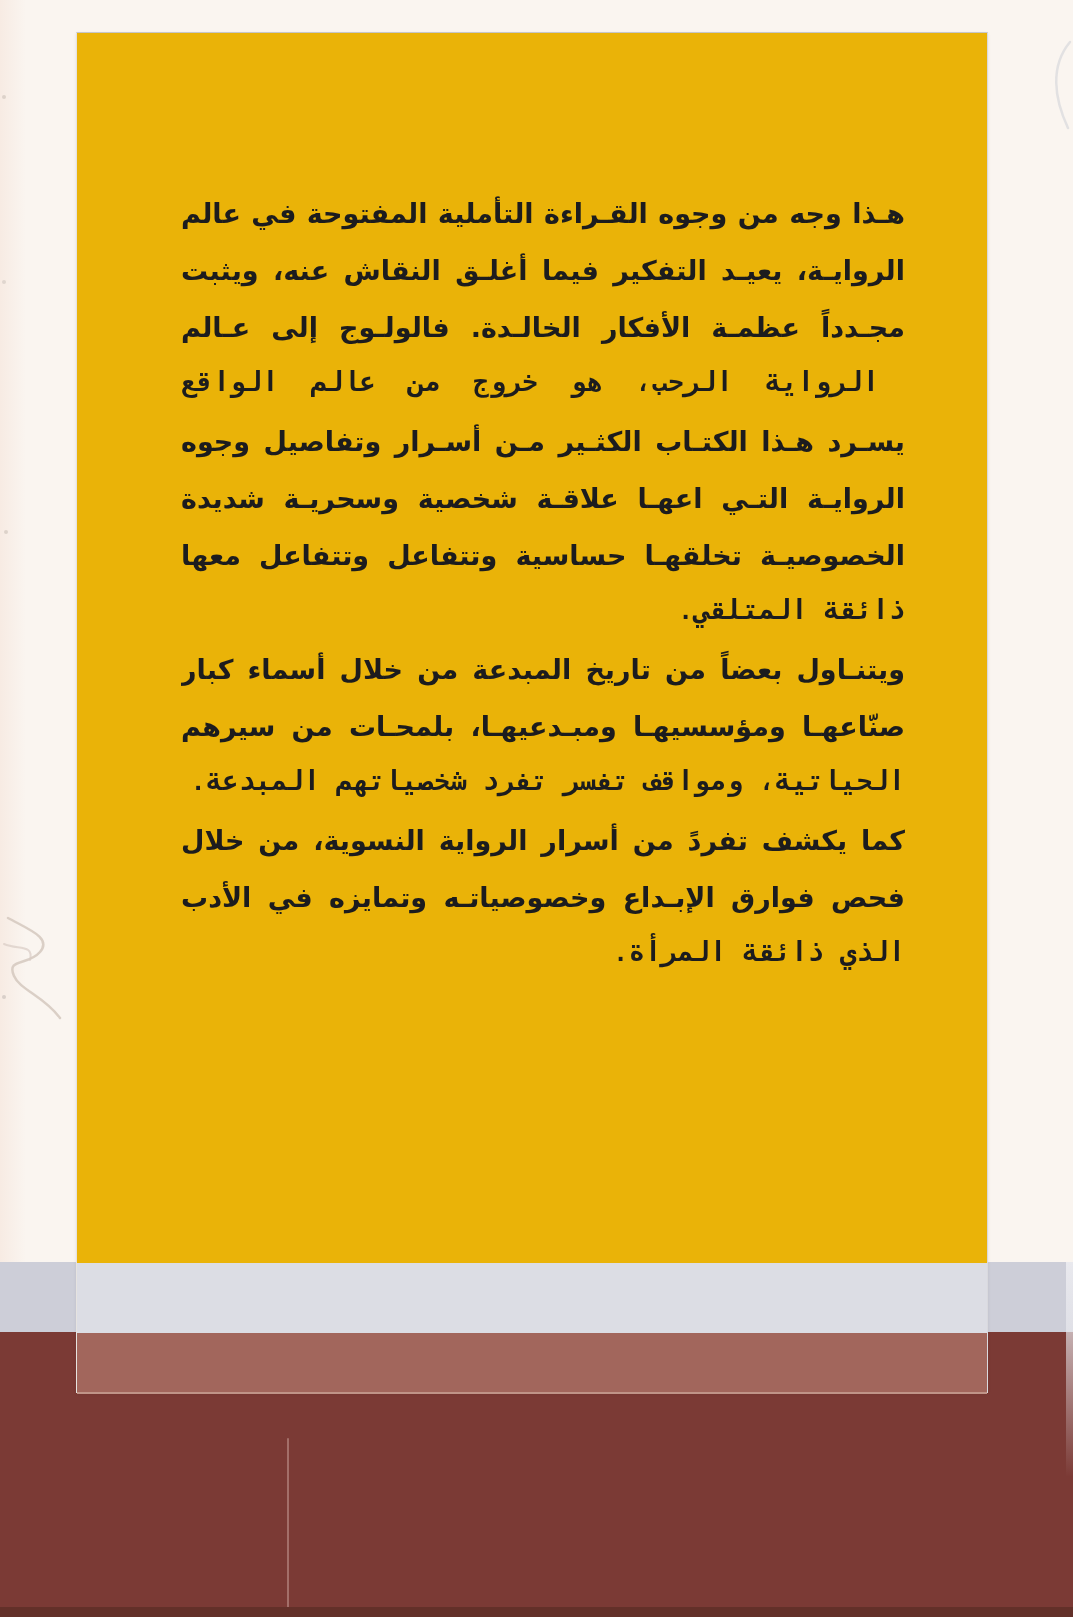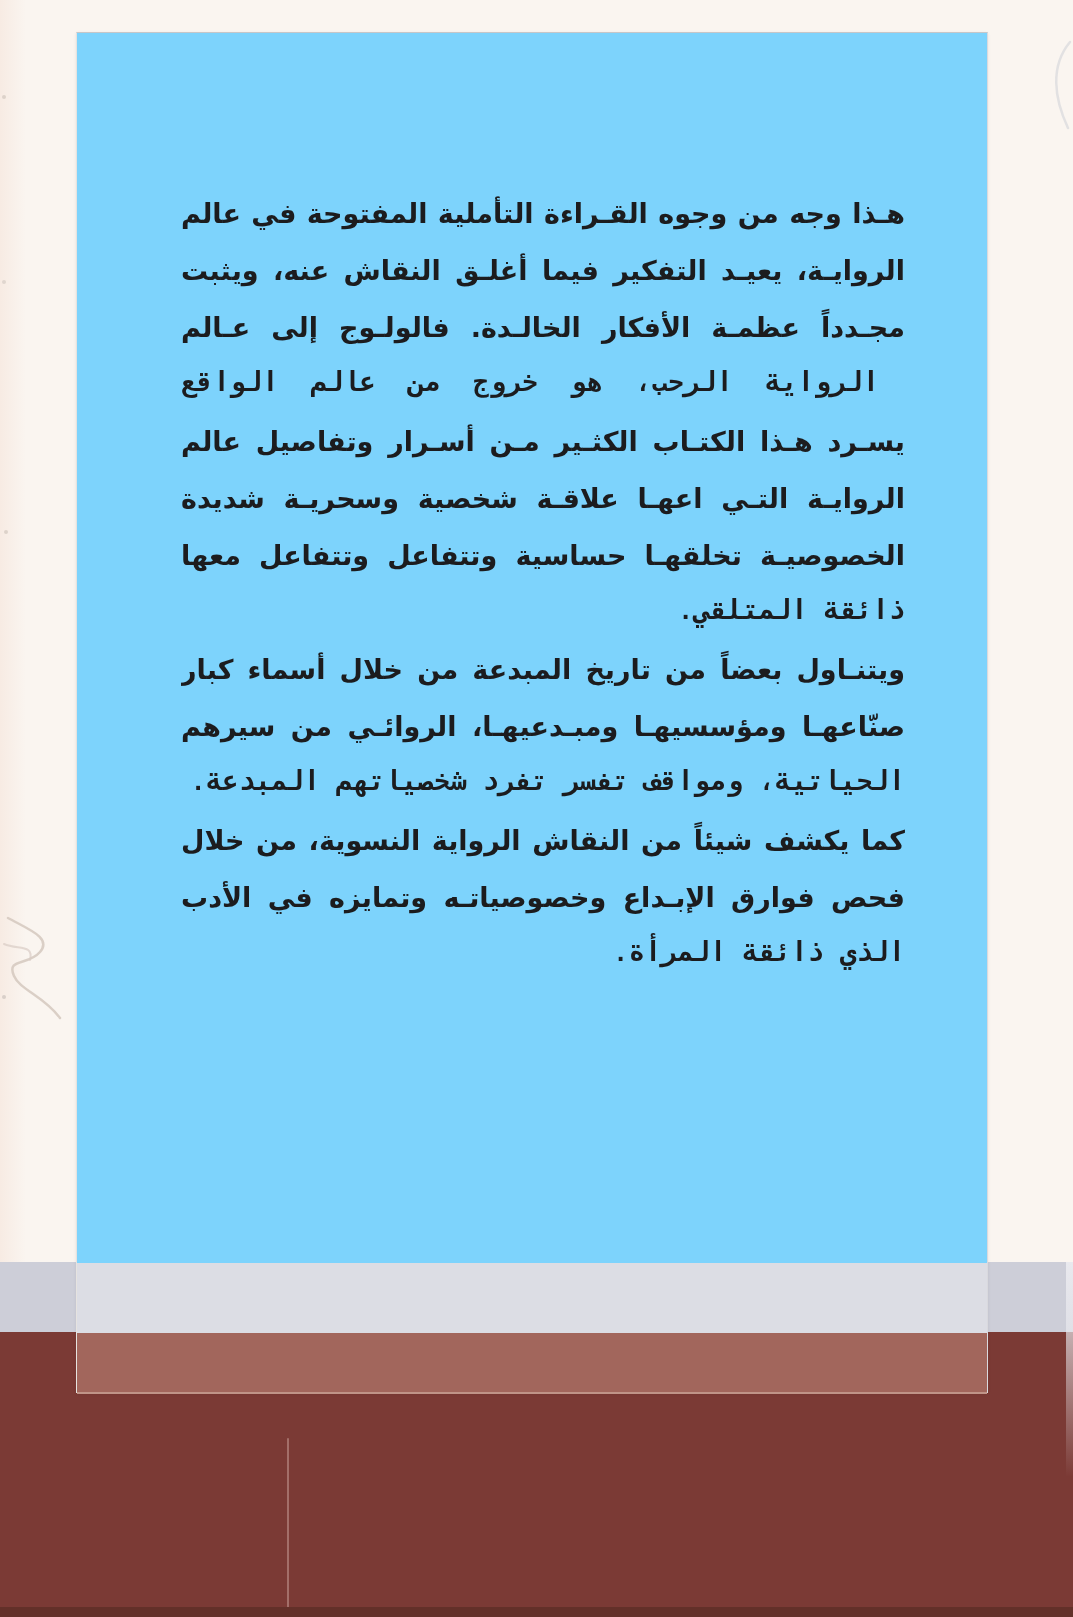--- a/index.html
+++ b/index.html
@@ -52,21 +52,21 @@
     right: 0; top: 1262px;
     width: 7px; height: 215px;
     background: linear-gradient(to bottom, #e9e9ee, rgba(233,233,238,0));
   }
 
   
   .page {
     position: absolute;
     left: 76px; top: 32px;
     width: 912px; height: 1361px;
-    background: #7dd3fc;
+    background: #eab308;
     border-top: 1px solid #c6c6c8;
     border-left: 1px solid #e6e3e0;
     border-right: 1px solid #d9d9de;
     box-shadow: 0 1px 3px rgba(0,0,0,0.08);
     box-sizing: border-box;
   }
   .page-band-segment {
     position: absolute;
     left: 0; top: 1230px;
     width: 100%; height: 70px;
@@ -158,32 +158,32 @@
   <div class="text-block">
 
     <div class="paragraph">
       <div class="text-line">هـذا وجه من وجوه القـراءة التأملية المفتوحة في عالم</div>
       <div class="text-line">الروايـة، يعيـد التفكير فيما أغلـق النقاش عنه، ويثبت</div>
       <div class="text-line">مجـدداً عظمـة الأفكار الخالـدة.  فالولـوج إلى عـالم</div>
       <div class="text-line end indent">الرواية الرحب، هو خروج من عالم الواقع الضيق.</div>
     </div>
 
     <div class="paragraph">
-      <div class="text-line">يسـرد هـذا الكتـاب الكثـير مـن أسـرار وتفاصيل عالم</div>
+      <div class="text-line">يسـرد هـذا الكتـاب الكثـير مـن أسـرار وتفاصيل وجوه</div>
       <div class="text-line">الروايـة التـي اعهـا علاقـة شخصية وسحريـة شديدة</div>
       <div class="text-line">الخصوصيـة تخلقهـا حساسية وتتفاعل وتتفاعل معها</div>
       <div class="text-line end">ذائقة المتلقي.</div>
     </div>
 
     <div class="paragraph">
       <div class="text-line">ويتنـاول بعضاً من تاريخ المبدعة من خلال أسماء كبار</div>
-      <div class="text-line">صنّاعهـا ومؤسسيهـا ومبـدعيهـا، الروائـي من سيرهم</div>
+      <div class="text-line">صنّاعهـا ومؤسسيهـا ومبـدعيهـا، بلمحـات من سيرهم</div>
       <div class="text-line end">الحياتية، ومواقف تفسر تفرد شخصياتهم المبدعة.</div>
     </div>
 
     <div class="paragraph">
-      <div class="text-line">كما يكشف شيئاً من النقاش الرواية النسوية، من خلال</div>
+      <div class="text-line">كما يكشف تفردً من أسرار الرواية النسوية، من خلال</div>
       <div class="text-line">فحص فوارق الإبـداع وخصوصياتـه وتمايزه في الأدب</div>
       <div class="text-line end">الذي ذائقة المرأة.</div>
     </div>
 
   </div>
 </div>
 
 </body></html>

